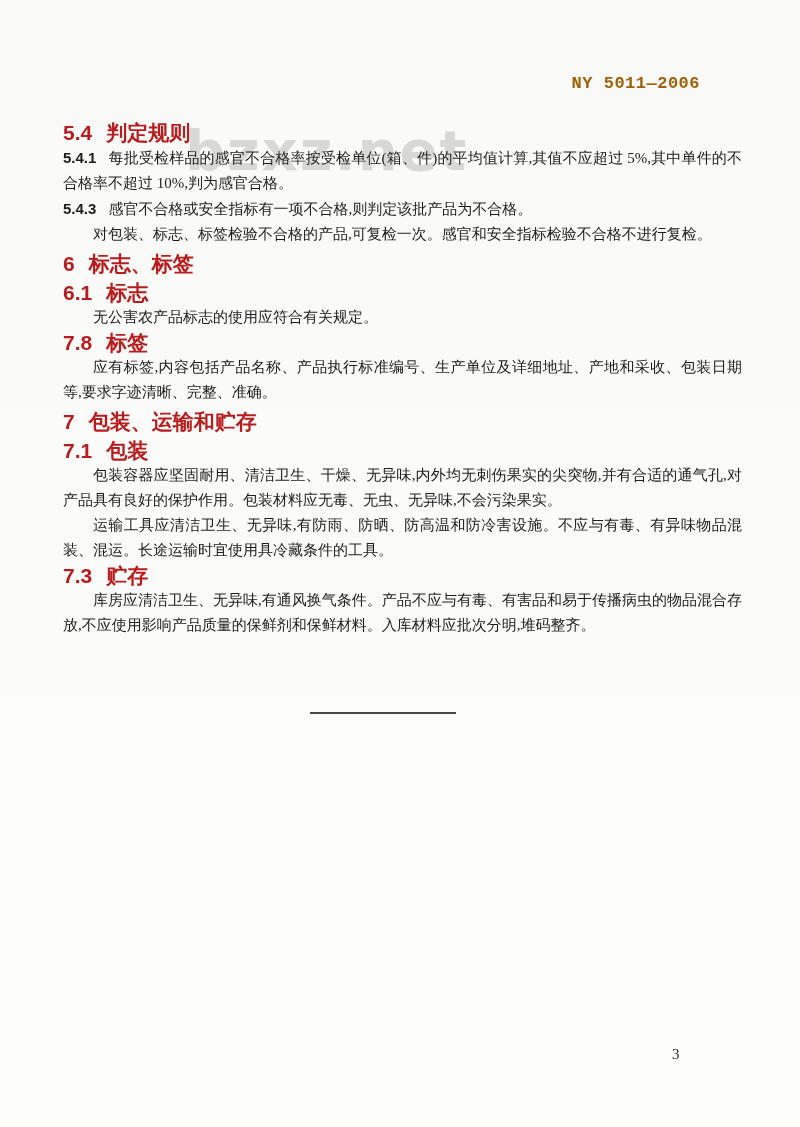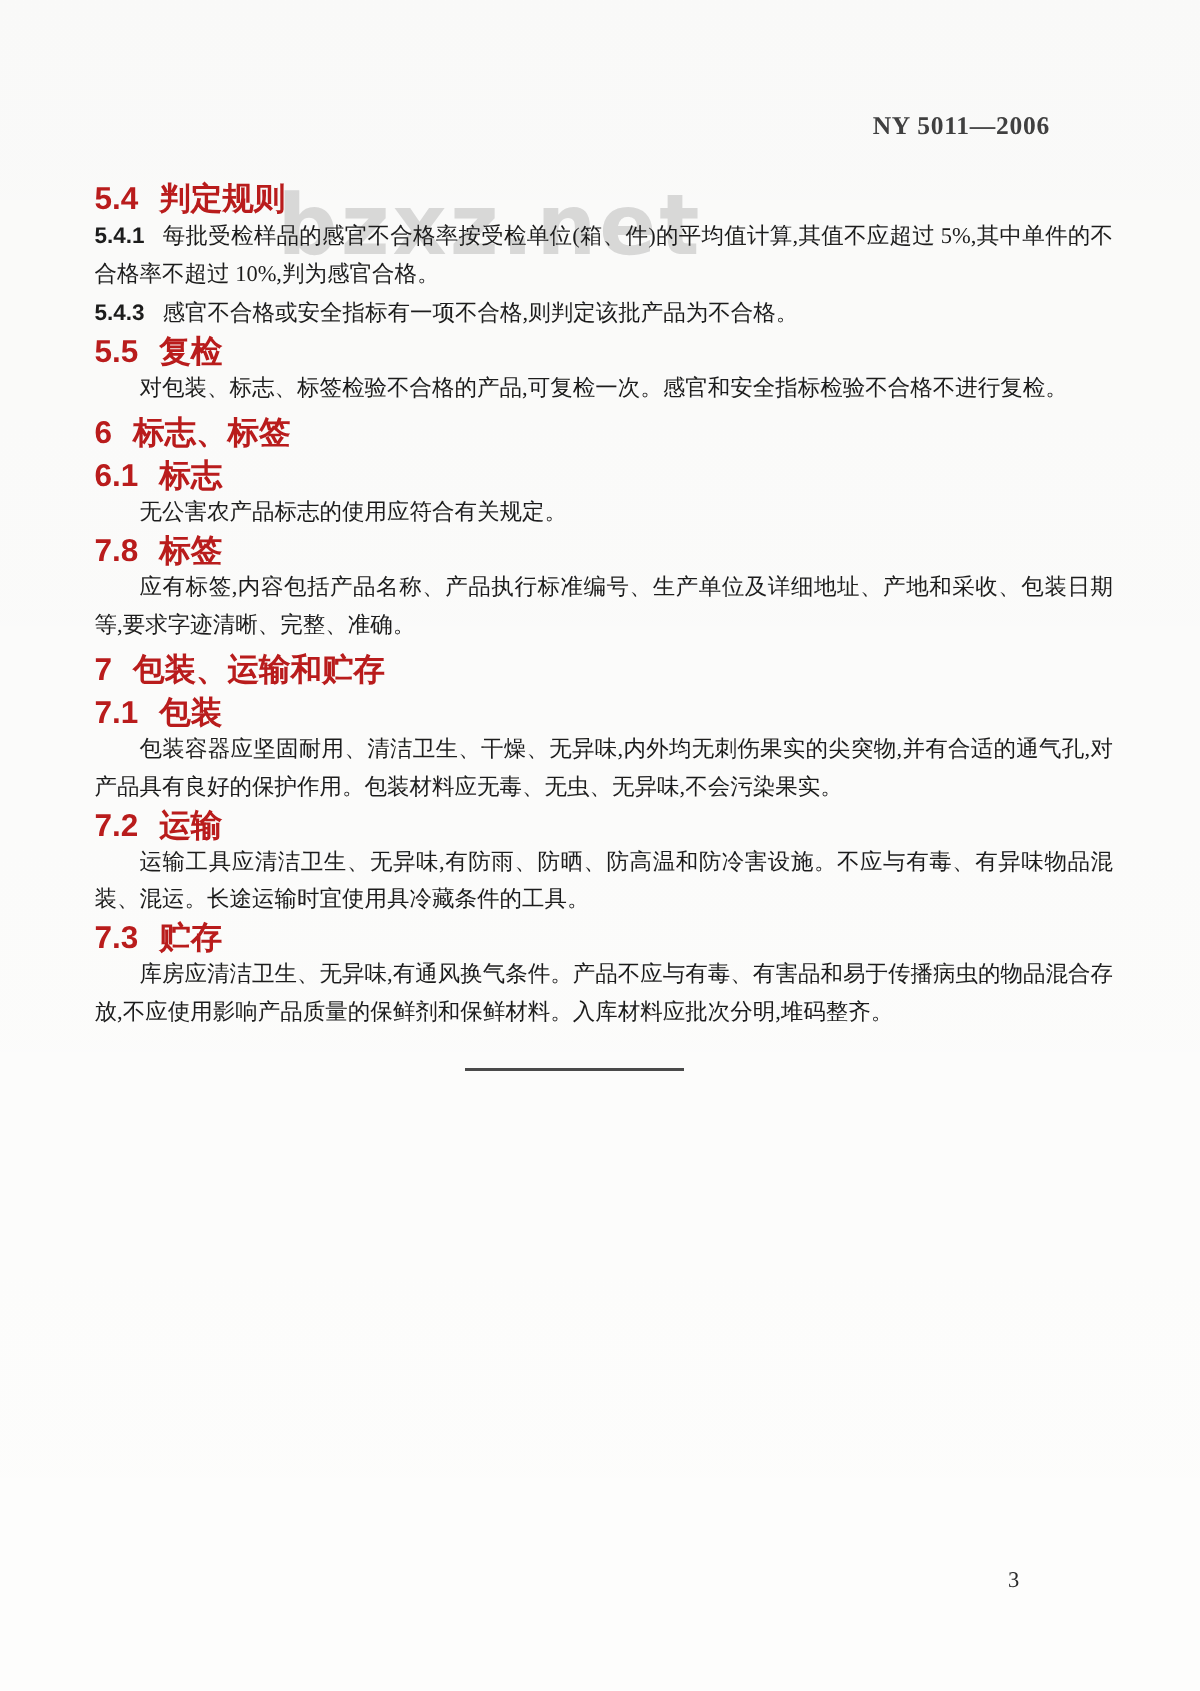--- a/index.html
+++ b/index.html
@@ -18,25 +18,25 @@
   }
   .scan-tint {
     position: absolute; inset: 0;
     background: linear-gradient(180deg, rgba(0,0,0,0.015), rgba(0,0,0,0));
     pointer-events: none;
   }
   .std-code {
     position: absolute;
     top: 74px;
     right: 100px;
-    font-family: Liberation Serif, serif;
+    font-family: Liberation Mono, monospace;
     font-weight: bold;
     font-size: 17px;
     letter-spacing: 0.5px;
-    color: #404040;
+    color: #a16207;
     z-index: 2;
   }
   .watermark {
     position: absolute;
     left: 185px;
     top: 118px;
     font-family: "DejaVu Sans", sans-serif;
     font-weight: bold;
     font-size: 56px;
     letter-spacing: 2px;
@@ -104,41 +104,39 @@
 
   <main class="content">
 
     <h3 class="h2"><span class="num">5.4</span><span>判定规则</span></h3>
 
     <p class="clause"><span class="num">5.4.1</span><span>每批受检样品的感官不合格率按受检单位(箱、件)的平均值计算,其值不应超过 5%,其中单件的不合格率不超过 10%,判为感官合格。</span></p>
 
 
     <p class="clause"><span class="num">5.4.3</span><span>感官不合格或安全指标有一项不合格,则判定该批产品为不合格。</span></p>
 
-    <h3 class="h2"><span class="num">5.5</span><span>复检</span></h3>
 
     <p class="para">对包装、标志、标签检验不合格的产品,可复检一次。感官和安全指标检验不合格不进行复检。</p>
 
     <h2 class="h1"><span class="num">6</span><span>标志、标签</span></h2>
 
     <h3 class="h2"><span class="num">6.1</span><span>标志</span></h3>
 
     <p class="para">无公害农产品标志的使用应符合有关规定。</p>
 
     <h3 class="h2"><span class="num">7.8</span><span>标签</span></h3>
 
     <p class="para">应有标签,内容包括产品名称、产品执行标准编号、生产单位及详细地址、产地和采收、包装日期等,要求字迹清晰、完整、准确。</p>
 
     <h2 class="h1"><span class="num">7</span><span>包装、运输和贮存</span></h2>
 
     <h3 class="h2"><span class="num">7.1</span><span>包装</span></h3>
 
     <p class="para">包装容器应坚固耐用、清洁卫生、干燥、无异味,内外均无刺伤果实的尖突物,并有合适的通气孔,对产品具有良好的保护作用。包装材料应无毒、无虫、无异味,不会污染果实。</p>
 
-    <h3 class="h2"><span class="num">7.2</span><span>运输</span></h3>
 
     <p class="para">运输工具应清洁卫生、无异味,有防雨、防晒、防高温和防冷害设施。不应与有毒、有异味物品混装、混运。长途运输时宜使用具冷藏条件的工具。</p>
 
     <h3 class="h2"><span class="num">7.3</span><span>贮存</span></h3>
 
     <p class="para">库房应清洁卫生、无异味,有通风换气条件。产品不应与有毒、有害品和易于传播病虫的物品混合存放,不应使用影响产品质量的保鲜剂和保鲜材料。入库材料应批次分明,堆码整齐。</p>
 
   </main>
 
   <div class="end-rule"></div>

